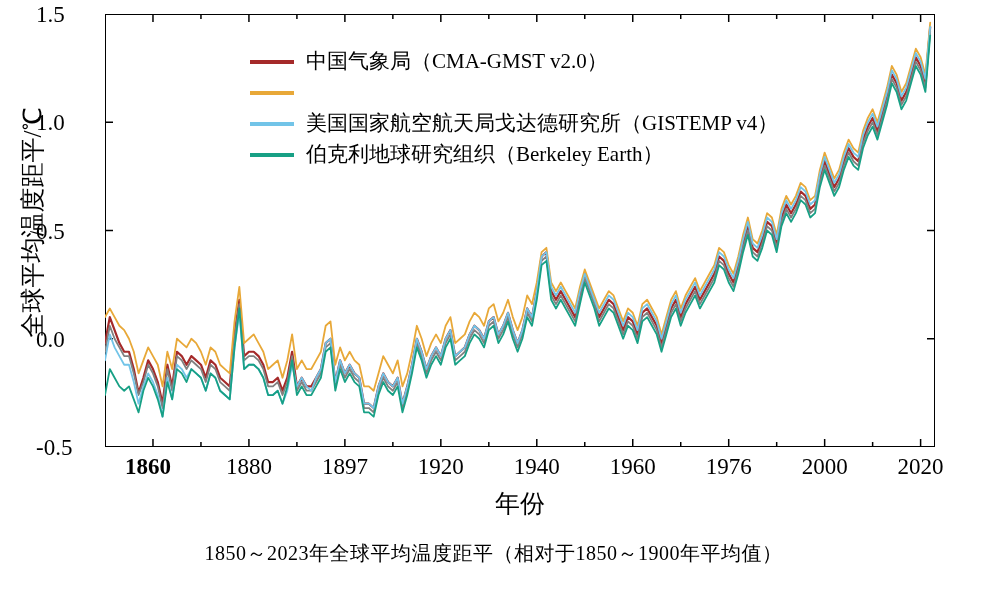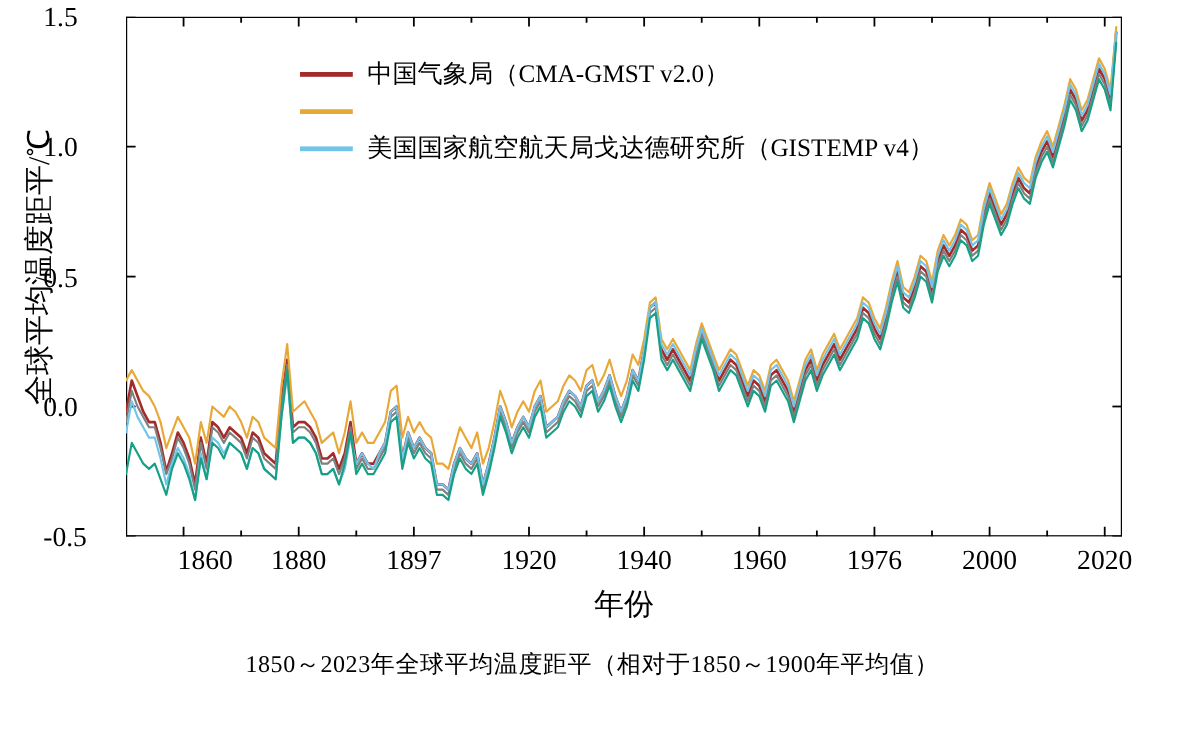--- a/index.html
+++ b/index.html
@@ -203,25 +203,29 @@
           <span class="legend-swatch" style="background: rgb(165, 42, 42);"></span>
           <span class="legend-label">中国气象局（CMA-GMST v2.0）</span>
         </div>
         <div class="legend-row">
           <span class="legend-swatch" style="background: rgb(232, 168, 56);"></span>
         </div>
         <div class="legend-row">
           <span class="legend-swatch" style="background: rgb(114, 196, 232);"></span>
           <span class="legend-label">美国国家航空航天局戈达德研究所（GISTEMP v4）</span>
         </div>
+        <div class="legend-row">
+          <span class="legend-swatch" style="background: rgb(23, 160, 133);"></span>
+          <span class="legend-label">伯克利地球研究组织（Berkeley Earth）</span>
+        </div>
       </div>
   </div>
 
   <div id="xtick-wrap">
-      <div class="xtick" style="left: 66px;">1860</div>
+      <div class="xtick" style="left: 43px; font-weight: bold;">1860</div>
       <div class="xtick" style="left: 143.931px;">1880</div>
       <div class="xtick" style="left: 239.884px;">1897</div>
       <div class="xtick" style="left: 335.838px;">1920</div>
       <div class="xtick" style="left: 431.792px;">1940</div>
       <div class="xtick" style="left: 527.746px;">1960</div>
       <div class="xtick" style="left: 623.699px;">1976</div>
       <div class="xtick" style="left: 719.653px;">2000</div>
       <div class="xtick" style="left: 815.607px;">2020</div>
     </div>
 

